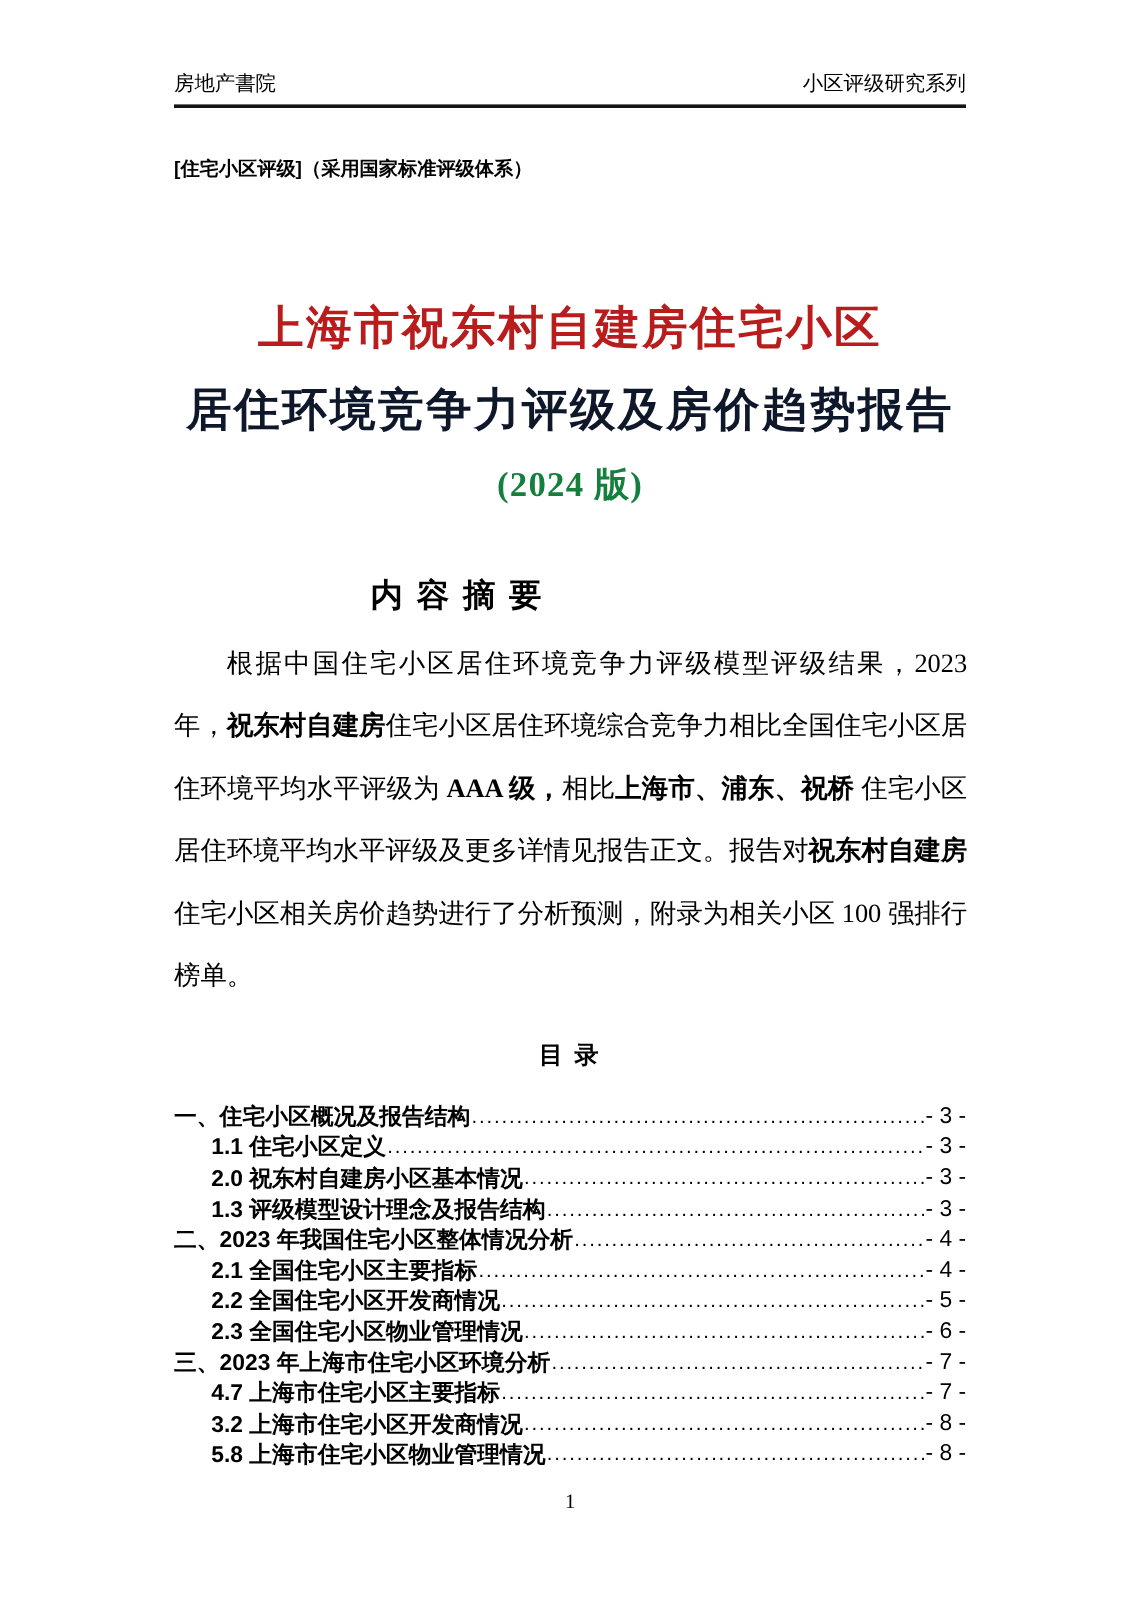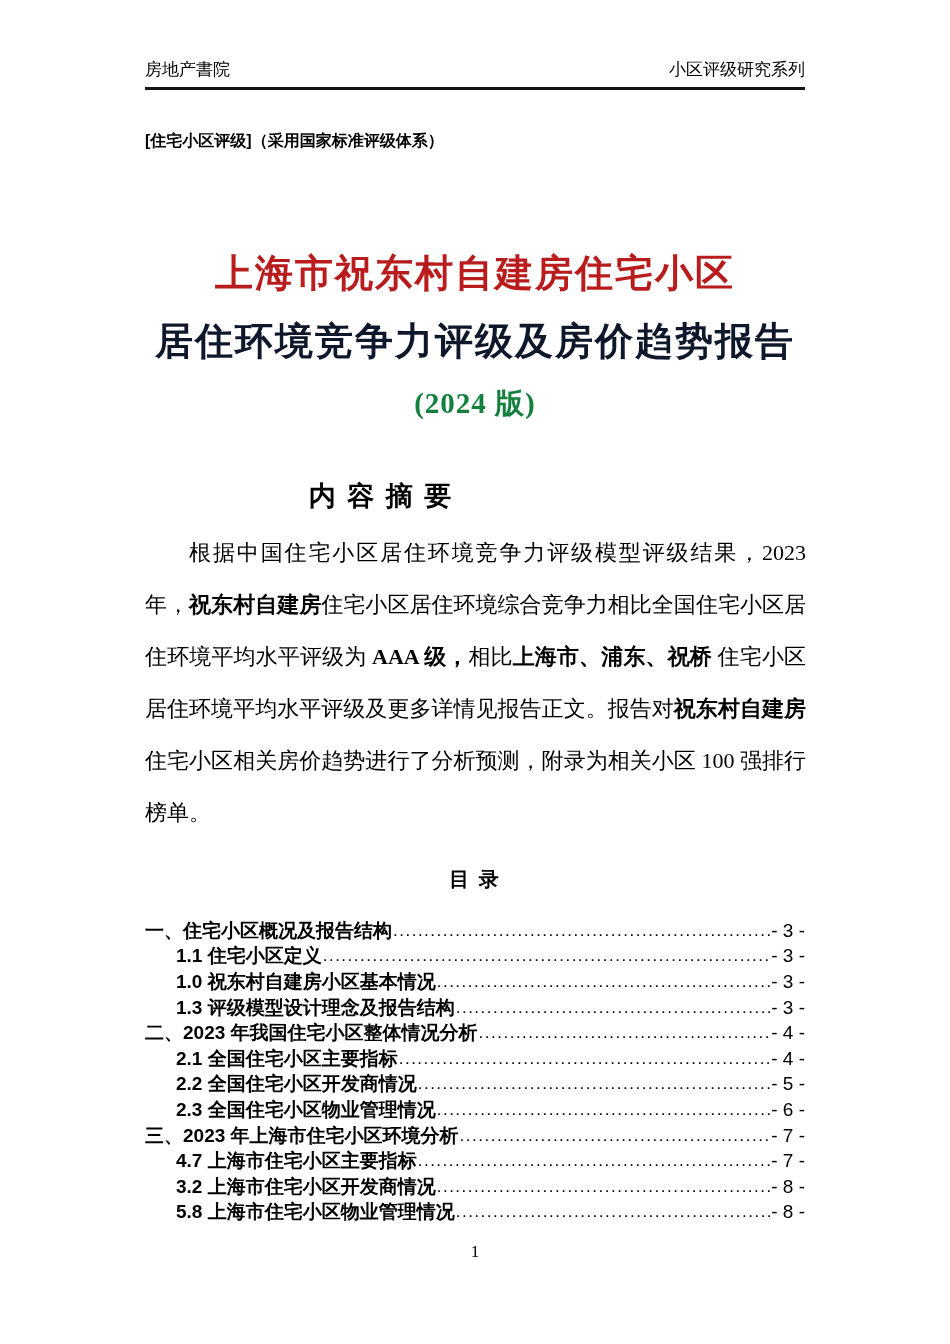--- a/index.html
+++ b/index.html
@@ -152,21 +152,21 @@
         <span class="toc-label">一、住宅小区概况及报告结构</span>
         <span class="toc-leader"></span>
         <span class="toc-page">- 3 -</span>
       </div>
       <div class="toc-row lvl2">
         <span class="toc-label">1.1 住宅小区定义</span>
         <span class="toc-leader"></span>
         <span class="toc-page">- 3 -</span>
       </div>
       <div class="toc-row lvl2">
-        <span class="toc-label">1.0 祝东村自建房小区基本情况</span>
+        <span class="toc-label">2.0 祝东村自建房小区基本情况</span>
         <span class="toc-leader"></span>
         <span class="toc-page">- 3 -</span>
       </div>
       <div class="toc-row lvl2">
         <span class="toc-label">1.3 评级模型设计理念及报告结构</span>
         <span class="toc-leader"></span>
         <span class="toc-page">- 3 -</span>
       </div>
       <div class="toc-row">
         <span class="toc-label">二、2023 年我国住宅小区整体情况分析</span>

